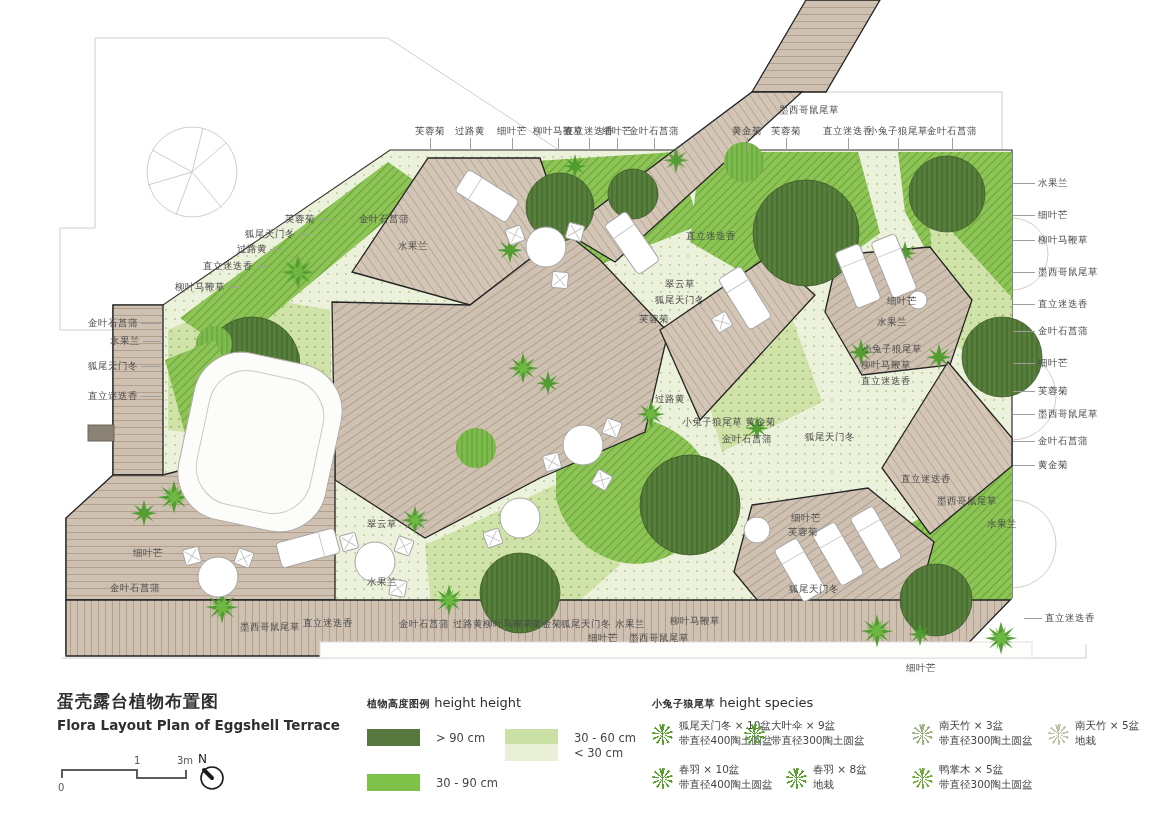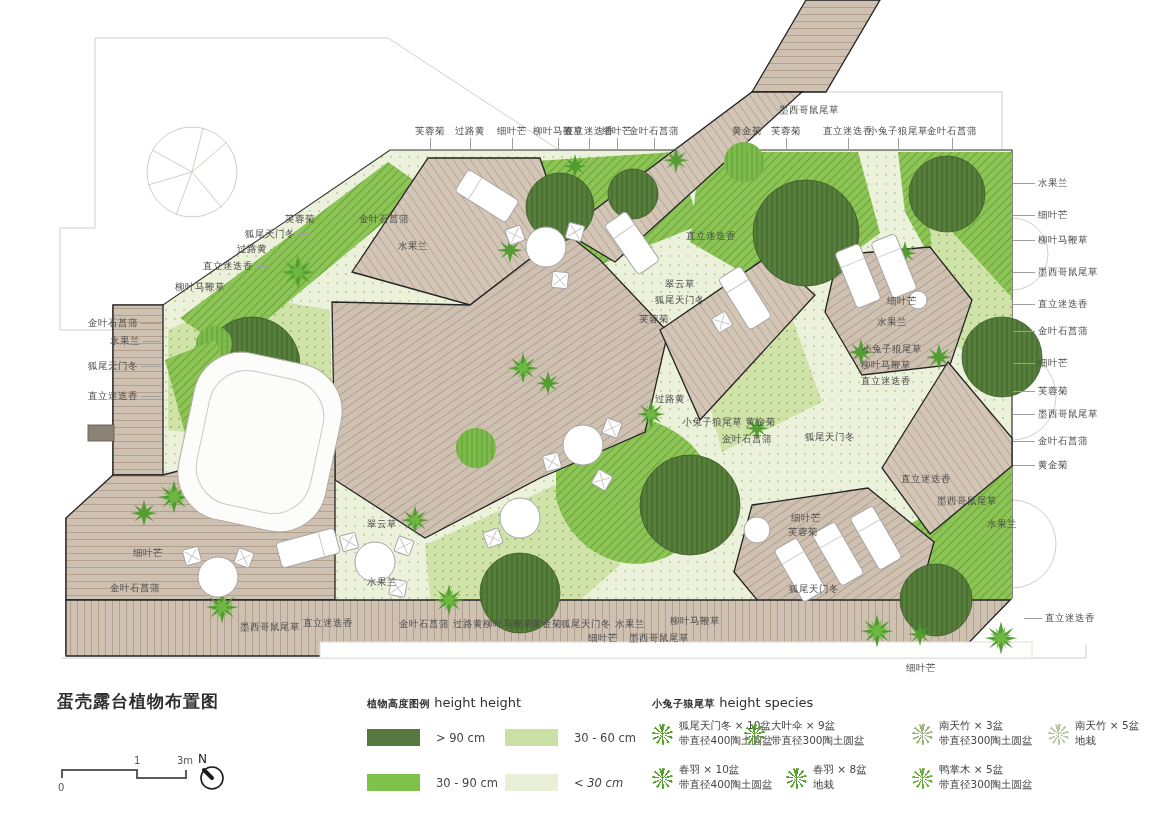--- a/index.html
+++ b/index.html
@@ -332,20 +332,21 @@
       <span class="plabel a-mid" style="left: 1002px; top: 524px;">水果兰</span>
       <span class="plabel a-mid" style="left: 382px; top: 524px;">翠云草</span>
       <span class="plabel a-mid" style="left: 382px; top: 582px;">水果兰</span>
       <span class="plabel a-mid" style="left: 806px; top: 518px;">细叶芒</span>
       <span class="plabel a-mid" style="left: 803px; top: 532px;">芙蓉菊</span>
       <span class="plabel a-mid" style="left: 814px; top: 589px;">狐尾天门冬</span>
     </div>
 
   <div id="titleblock">
     <div id="title-zh">蛋壳露台植物布置图</div>
+    <div id="title-en">Flora Layout Plan of Eggshell Terrace</div>
   </div>
 
   <svg id="scalebar" width="240" height="820" viewBox="0 0 240 820" style="position:absolute;left:0;top:0;pointer-events:none;">
     <path d="M62,778 L62,770 L137,770 L137,778 L186,778 L186,770" fill="none" stroke="#5c5c5c" stroke-width="2"></path>
     <text x="58" y="791" font-size="10" fill="#555">0</text>
     <text x="134" y="764" font-size="10" fill="#555">1</text>
     <text x="177" y="764" font-size="10" fill="#555">3m</text>
     <text x="198" y="763" font-size="12" fill="#222">N</text>
     <circle cx="212" cy="778" r="11" fill="none" stroke="#1a1a1a" stroke-width="1.6"></circle>
     <line x1="204" y1="770" x2="212" y2="778" stroke="#1a1a1a" stroke-width="4" stroke-linecap="round"></line>
@@ -361,21 +362,21 @@
         <span class="hleg-lb">&gt; 90 cm</span>
       </div>
       <div class="hleg-item" style="left: 505px; top: 729px;">
         <span class="hleg-sw" style="background: rgb(203, 224, 164);"></span>
         <span class="hleg-lb">30 - 60 cm</span>
       </div>
       <div class="hleg-item" style="left: 367px; top: 774px;">
         <span class="hleg-sw" style="background: rgb(127, 194, 74);"></span>
         <span class="hleg-lb">30 - 90 cm</span>
       </div>
-      <div class="hleg-item" style="left: 505px; top: 774px; font-style: italic;">
+      <div class="hleg-item" style="left: 505px; top: 744px;">
         <span class="hleg-sw" style="background: rgb(234, 240, 216);"></span>
         <span class="hleg-lb">&lt; 30 cm</span>
       </div>
     </div>
 
   <div class="leg-title" style="left:652px;top:695px;">
     <b>小兔子狼尾草</b>
     <span>height species</span>
   </div>
   <div id="species-items">

